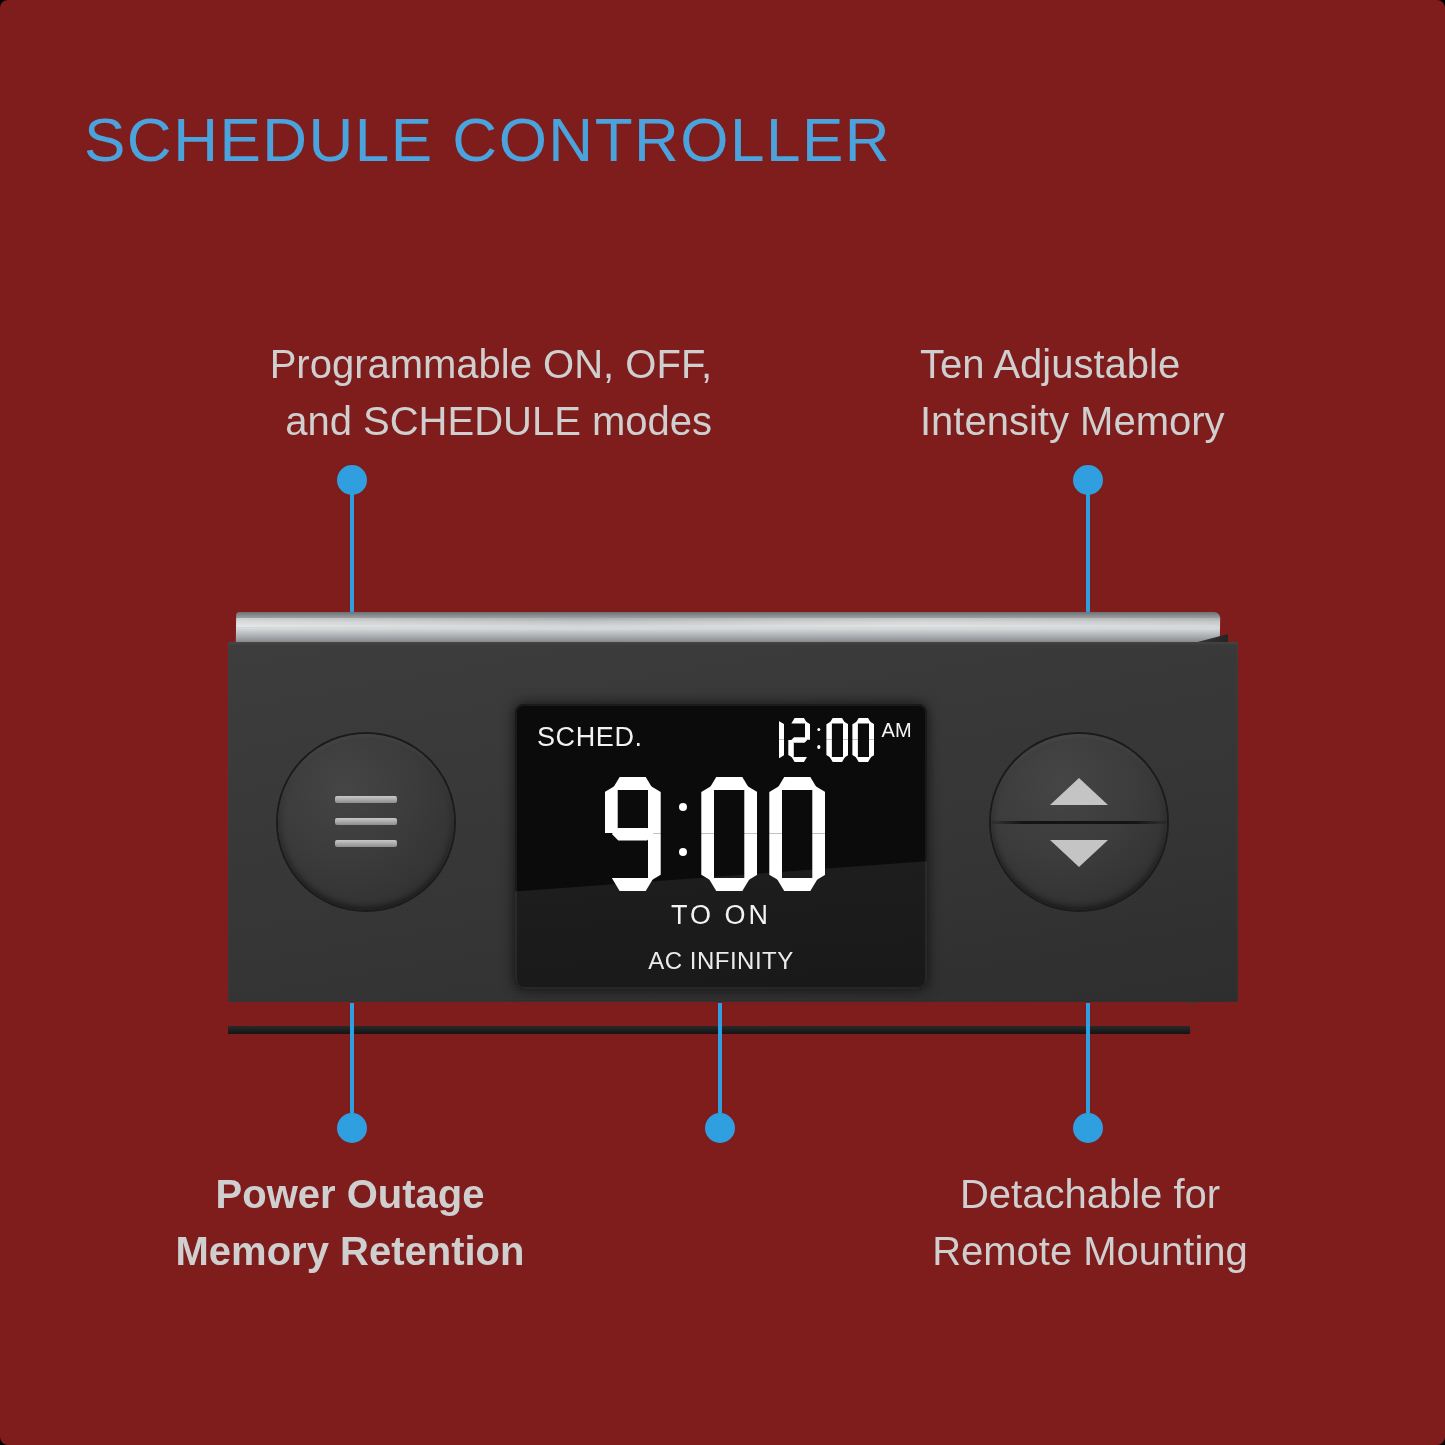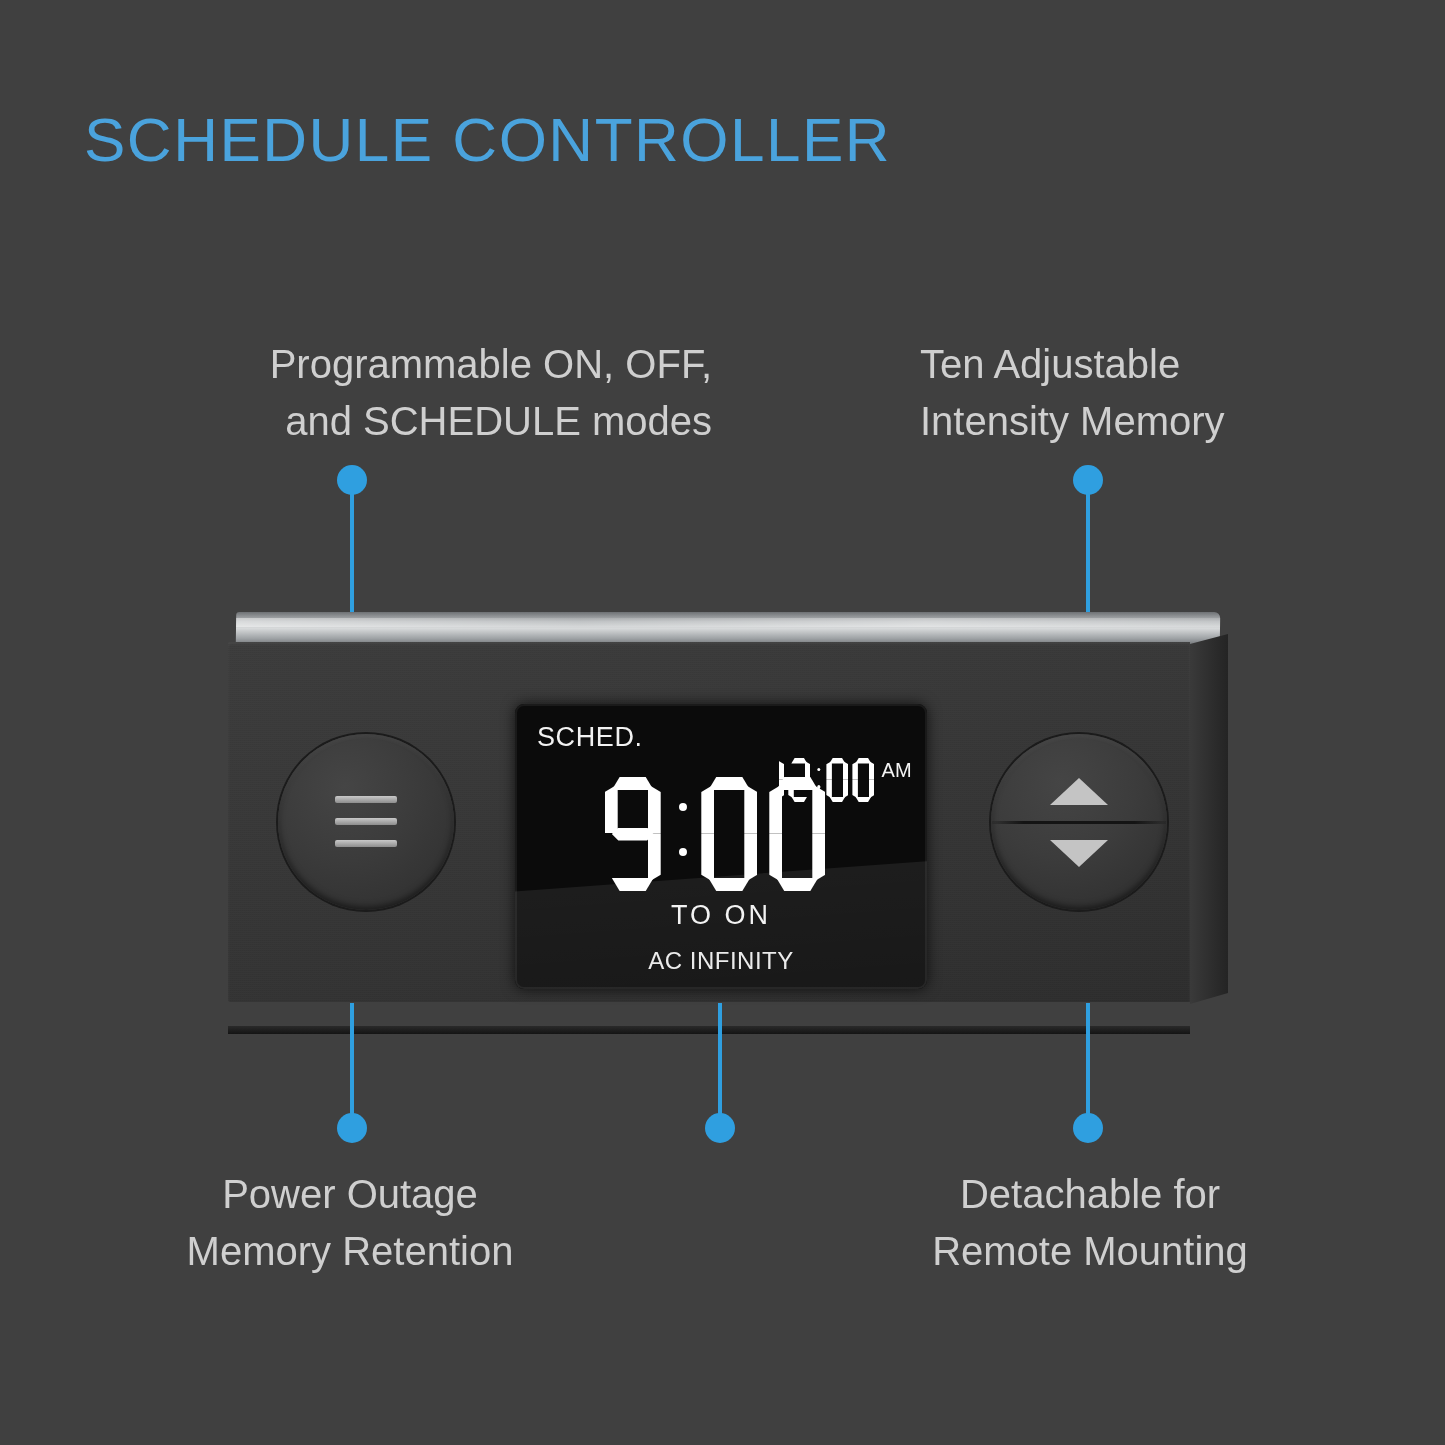--- a/index.html
+++ b/index.html
@@ -8,22 +8,23 @@
     background: #000000;
   }
   body {
     font-family: "Liberation Sans", sans-serif;
     -webkit-font-smoothing: antialiased;
   }
   #stage {
     position: relative;
     width: 1445px;
     height: 1445px;
-    background: #404040;
+    background: #7f1d1d;
     overflow: hidden;
+    border-radius: 8px;
   }
 
   
   .page-title {
     position: absolute;
     left: 84px;
     top: 104px;
     font-size: 62px;
     letter-spacing: 1.5px;
     color: #4aa3dd;
@@ -86,20 +87,21 @@
   
   .dev-face {
     position: absolute;
     left: 0px;
     top: 30px;
     width: 962px;
     height: 360px;
     background: linear-gradient(170deg,#3c3c3c 0%, #383838 35%, #333333 70%, #2d2d2d 100%);
     border-radius: 2px 0 0 2px;
     box-shadow: inset 0 2px 3px rgba(255,255,255,0.06);
+    padding-left: 48px;
   }
   .dev-face-grain {
     position: absolute; inset: 0;
     background:
       repeating-linear-gradient(0deg, rgba(255,255,255,0.012) 0px, rgba(255,255,255,0.012) 1px, rgba(0,0,0,0.012) 1px, rgba(0,0,0,0.012) 2px);
     border-radius: inherit;
   }
   
   .dev-side {
     position: absolute;
@@ -147,21 +149,20 @@
     color: #f2f2f2;
     font-size: 27px;
     letter-spacing: 0.6px;
   }
   .lcd-clock {
     position: absolute;
     right: 15px;
     top: 14px;
     display: flex;
     align-items: flex-start;
-    margin-top: 40px;
   }
   .lcd-ampm {
     color: #f4f4f4;
     font-size: 20px;
     letter-spacing: 0.3px;
     margin-left: 3px;
     margin-top: 1px;
   }
   .lcd-main-time {
     position: absolute;
@@ -407,21 +408,21 @@
         <span class="divider"></span>
         <span class="tri down"></span>
       </div>
 
       <div class="dev-bottom-edge"></div>
     </div>
   </div>
 
   <div class="connector" style="left:350px; top:1003px; height:115px;"></div>
   <div class="connector-dot" style="left:337px; top:1113px;"></div>
-  <div class="callout-label align-center" style="left:50px; top:1166px; width:600px;">Power Outage
+  <div class="callout-label align-center" style="left:50px; top:1166px; width:600px;font-weight:bold;">Power Outage
 Memory Retention</div>
 
   <div class="connector" style="left:718px; top:1003px; height:115px;"></div>
   <div class="connector-dot" style="left:705px; top:1113px;"></div>
 
   <div class="connector" style="left:1086px; top:1003px; height:115px;"></div>
   <div class="connector-dot" style="left:1073px; top:1113px;"></div>
   <div class="callout-label align-center" style="left:800px; top:1166px; width:580px;">Detachable for
 Remote Mounting</div>
 

